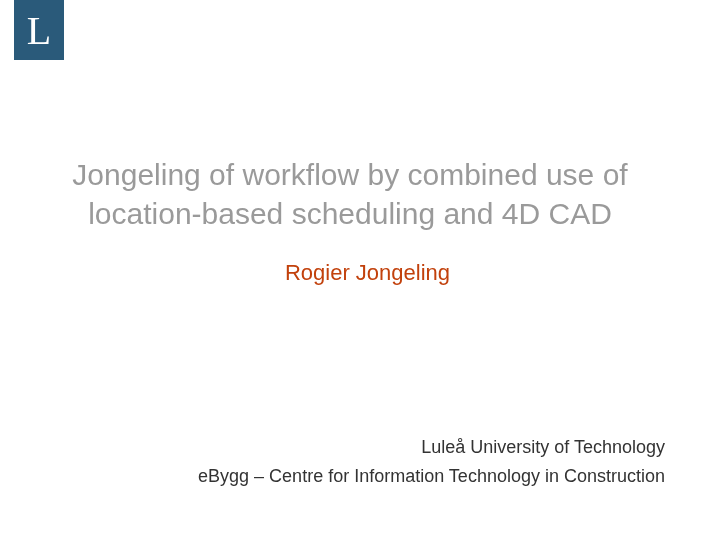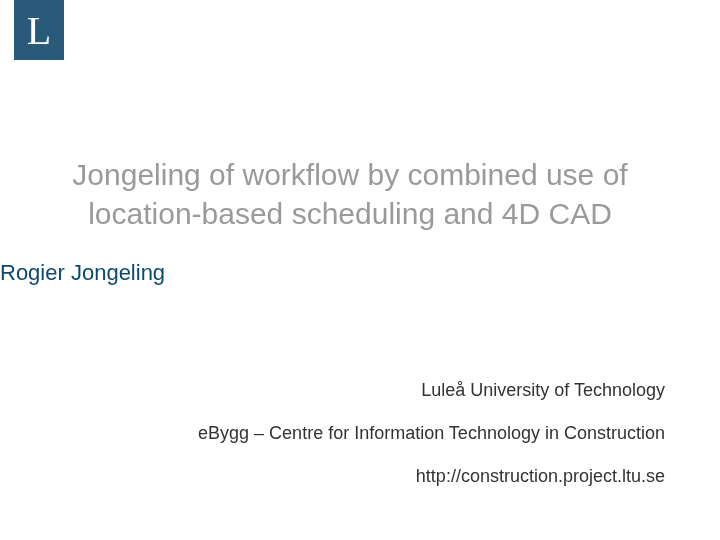--- a/index.html
+++ b/index.html
@@ -39,46 +39,46 @@
       right: 60px;
       text-align: center;
       font-size: 30px;
       color: #9a9a9a;
       line-height: 1.3;
       font-weight: normal;
     }
     .author {
       position: absolute;
       top: 260px;
-      left: 0;
+      left: 15px;
       right: 0;
+      text-align: center;
       font-size: 22px;
-      color: #0c4a6e;
+      color: #c2410c;
     }
     .affiliation {
       position: absolute;
       bottom: 50px;
       right: 55px;
       text-align: right;
       font-size: 18px;
       color: #333333;
       line-height: 1.5;
     }
     .affiliation div {
-      margin-top: 16px;
+      margin-top: 2px;
     }
   </style>
 </head>
 <body>
 
 <div class="logo">
   <span class="logo-letter">L</span>
 </div>
 
 <h1 class="title">Jongeling of workflow by combined use of location-based scheduling and 4D CAD</h1>
 
 <div class="author">Rogier Jongeling</div>
 
 <div class="affiliation">
   <div>Luleå University of Technology</div>
   <div>eBygg – Centre for Information Technology in Construction</div>
-  <div>http://construction.project.ltu.se</div>
 </div>
 
 </body></html>

